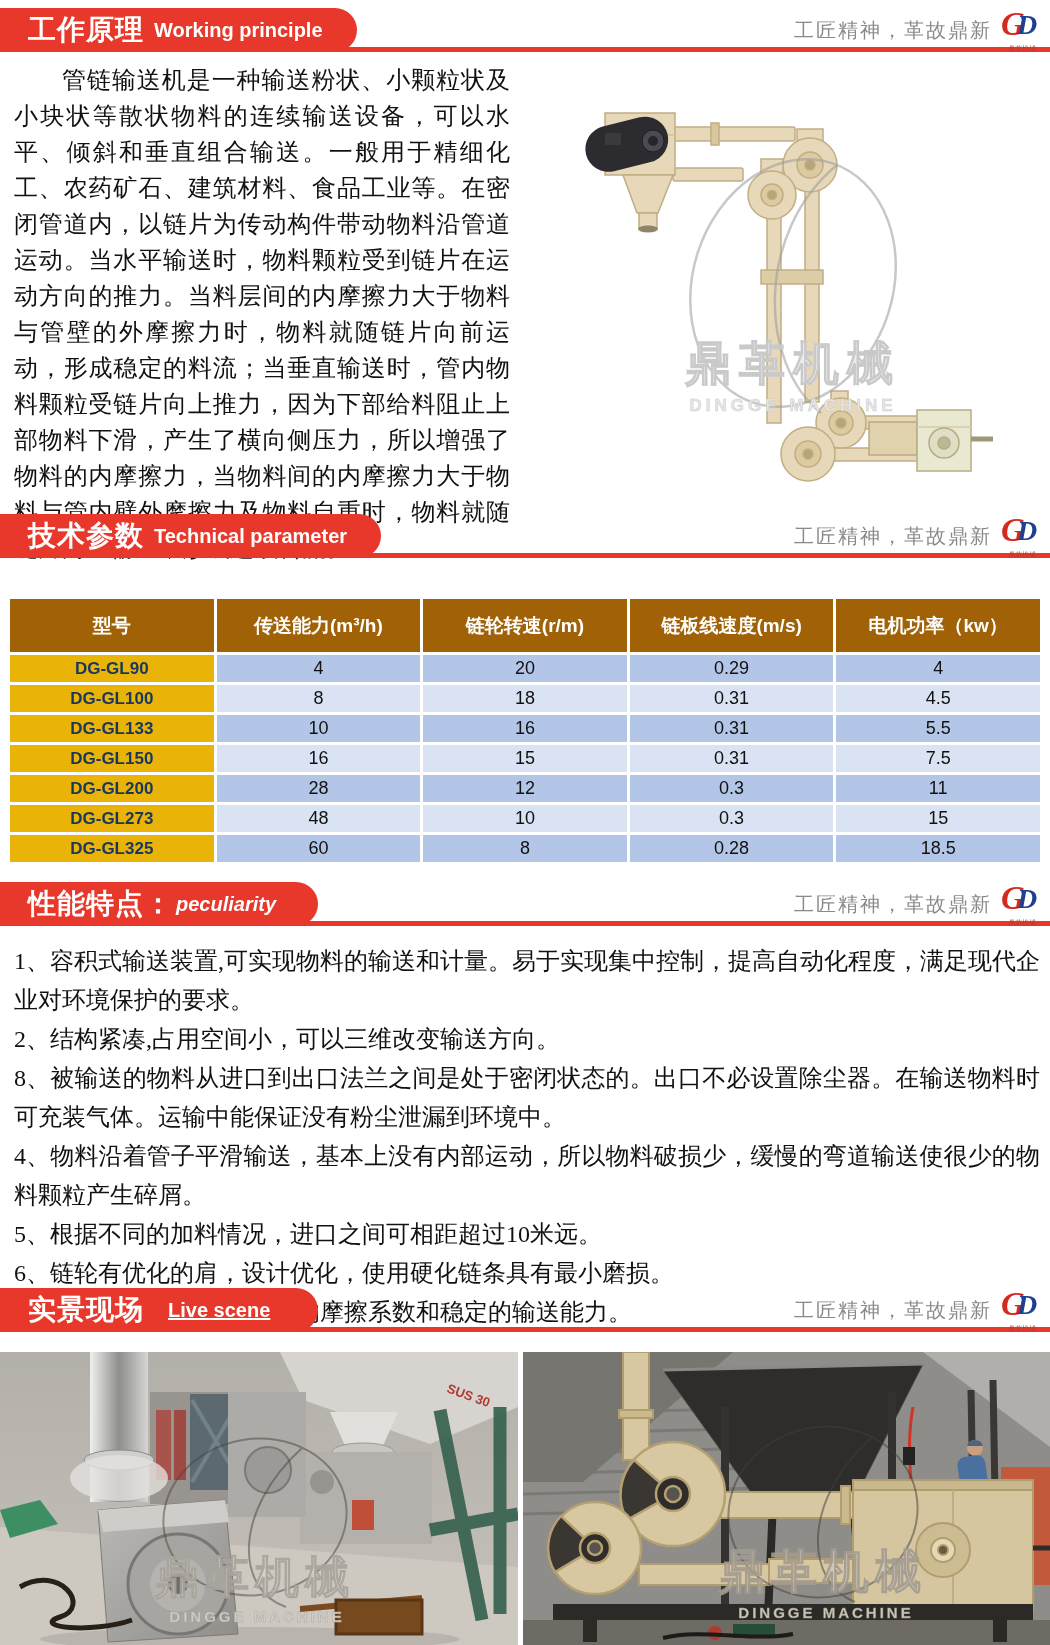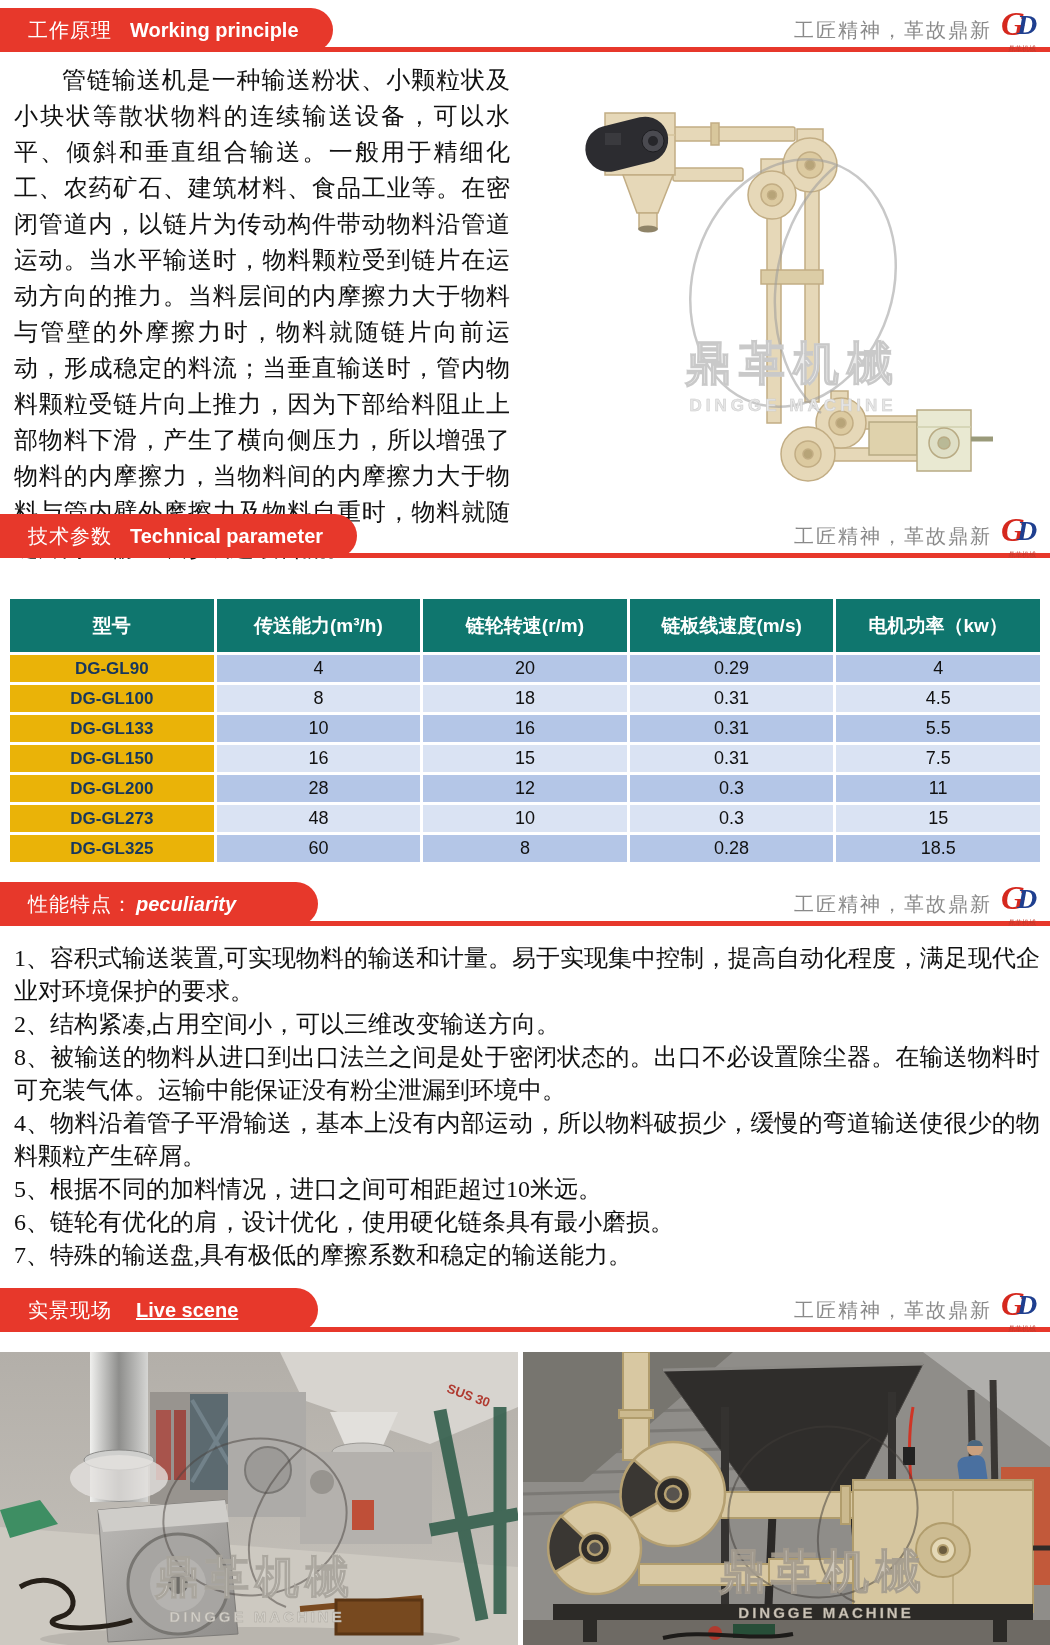--- a/index.html
+++ b/index.html
@@ -10,55 +10,55 @@
   }
 
   
   .band { position:absolute; left:0; width:1050px; height:44px; }
   .band .underline { position:absolute; left:0; right:0; bottom:0; height:5px; background:#e7382b; }
   .band .pill {
     position:absolute; left:0; top:0; height:44px; min-width:318px;
     background:#e7382b; border-radius:0 23px 23px 0;
     display:flex; align-items:center; padding:0 34px 0 28px; z-index:2;
   }
-  .band .pill .cn { color:#fff; font-size:20px; font-weight:normal; letter-spacing:1px; }
-  .band .pill .en { color:#fff; font-size:20px; font-weight:bold; margin-left:18px; }
+  .band .pill .cn { color:#fff; font-size:28px; font-weight:bold; letter-spacing:1px; }
+  .band .pill .en { color:#fff; font-size:20px; font-weight:bold; margin-left:10px; }
   .band .slogan {
     position:absolute; right:58px; top:50%; transform:translateY(-50%);
     color:#8a8a8a; font-size:20px; letter-spacing:2px;
   }
   .band .logo { position:absolute; right:6px; top:50%; transform:translateY(-50%); width:44px; height:50px; }
 
   
   .intro {
     position:absolute; left:14px; top:62px; width:496px;
     font-family:"Liberation Serif","DejaVu Serif",serif;
     font-size:24px; line-height:36px; text-align:justify; color:#111;
   }
   .intro p { text-indent:2em; }
 
   .machine { position:absolute; left:525px; top:60px; width:520px; height:440px; }
   .machine svg { width:100%; height:100%; }
 
   
   .spec-table { position:absolute; left:7px; top:596px; width:1036px; border-collapse:separate; border-spacing:3px; }
   .spec-table th {
-    background:#0f766e; color:#ffffff; font-size:19px; font-weight:bold;
+    background:#a16207; color:#ffffff; font-size:19px; font-weight:bold;
     height:53px; width:20%; text-align:center; vertical-align:middle;
   }
   .spec-table td { height:27px; text-align:center; vertical-align:middle; font-size:18px; color:#111; }
   .spec-table td.model { background:#eab308; color:#17375e; font-weight:bold; font-size:17px; }
   .spec-table tbody tr:nth-child(odd) td.val { background:#b4c6e7; }
   .spec-table tbody tr:nth-child(even) td.val { background:#dae3f3; }
 
   
   .features {
     position:absolute; left:14px; top:942px; width:1026px;
     font-family:"Liberation Serif","DejaVu Serif",serif;
-    font-size:24px; line-height:33px; color:#111; text-align:justify;
+    font-size:24px; line-height:39px; color:#111; text-align:justify;
   }
 
   
   .photos { position:absolute; left:0; top:1352px; width:1050px; height:293px; display:flex; gap:5px; }
   .photo { height:293px; overflow:hidden; }
   .photo svg { display:block; }
 </style>
 </head>
 <body>
 

